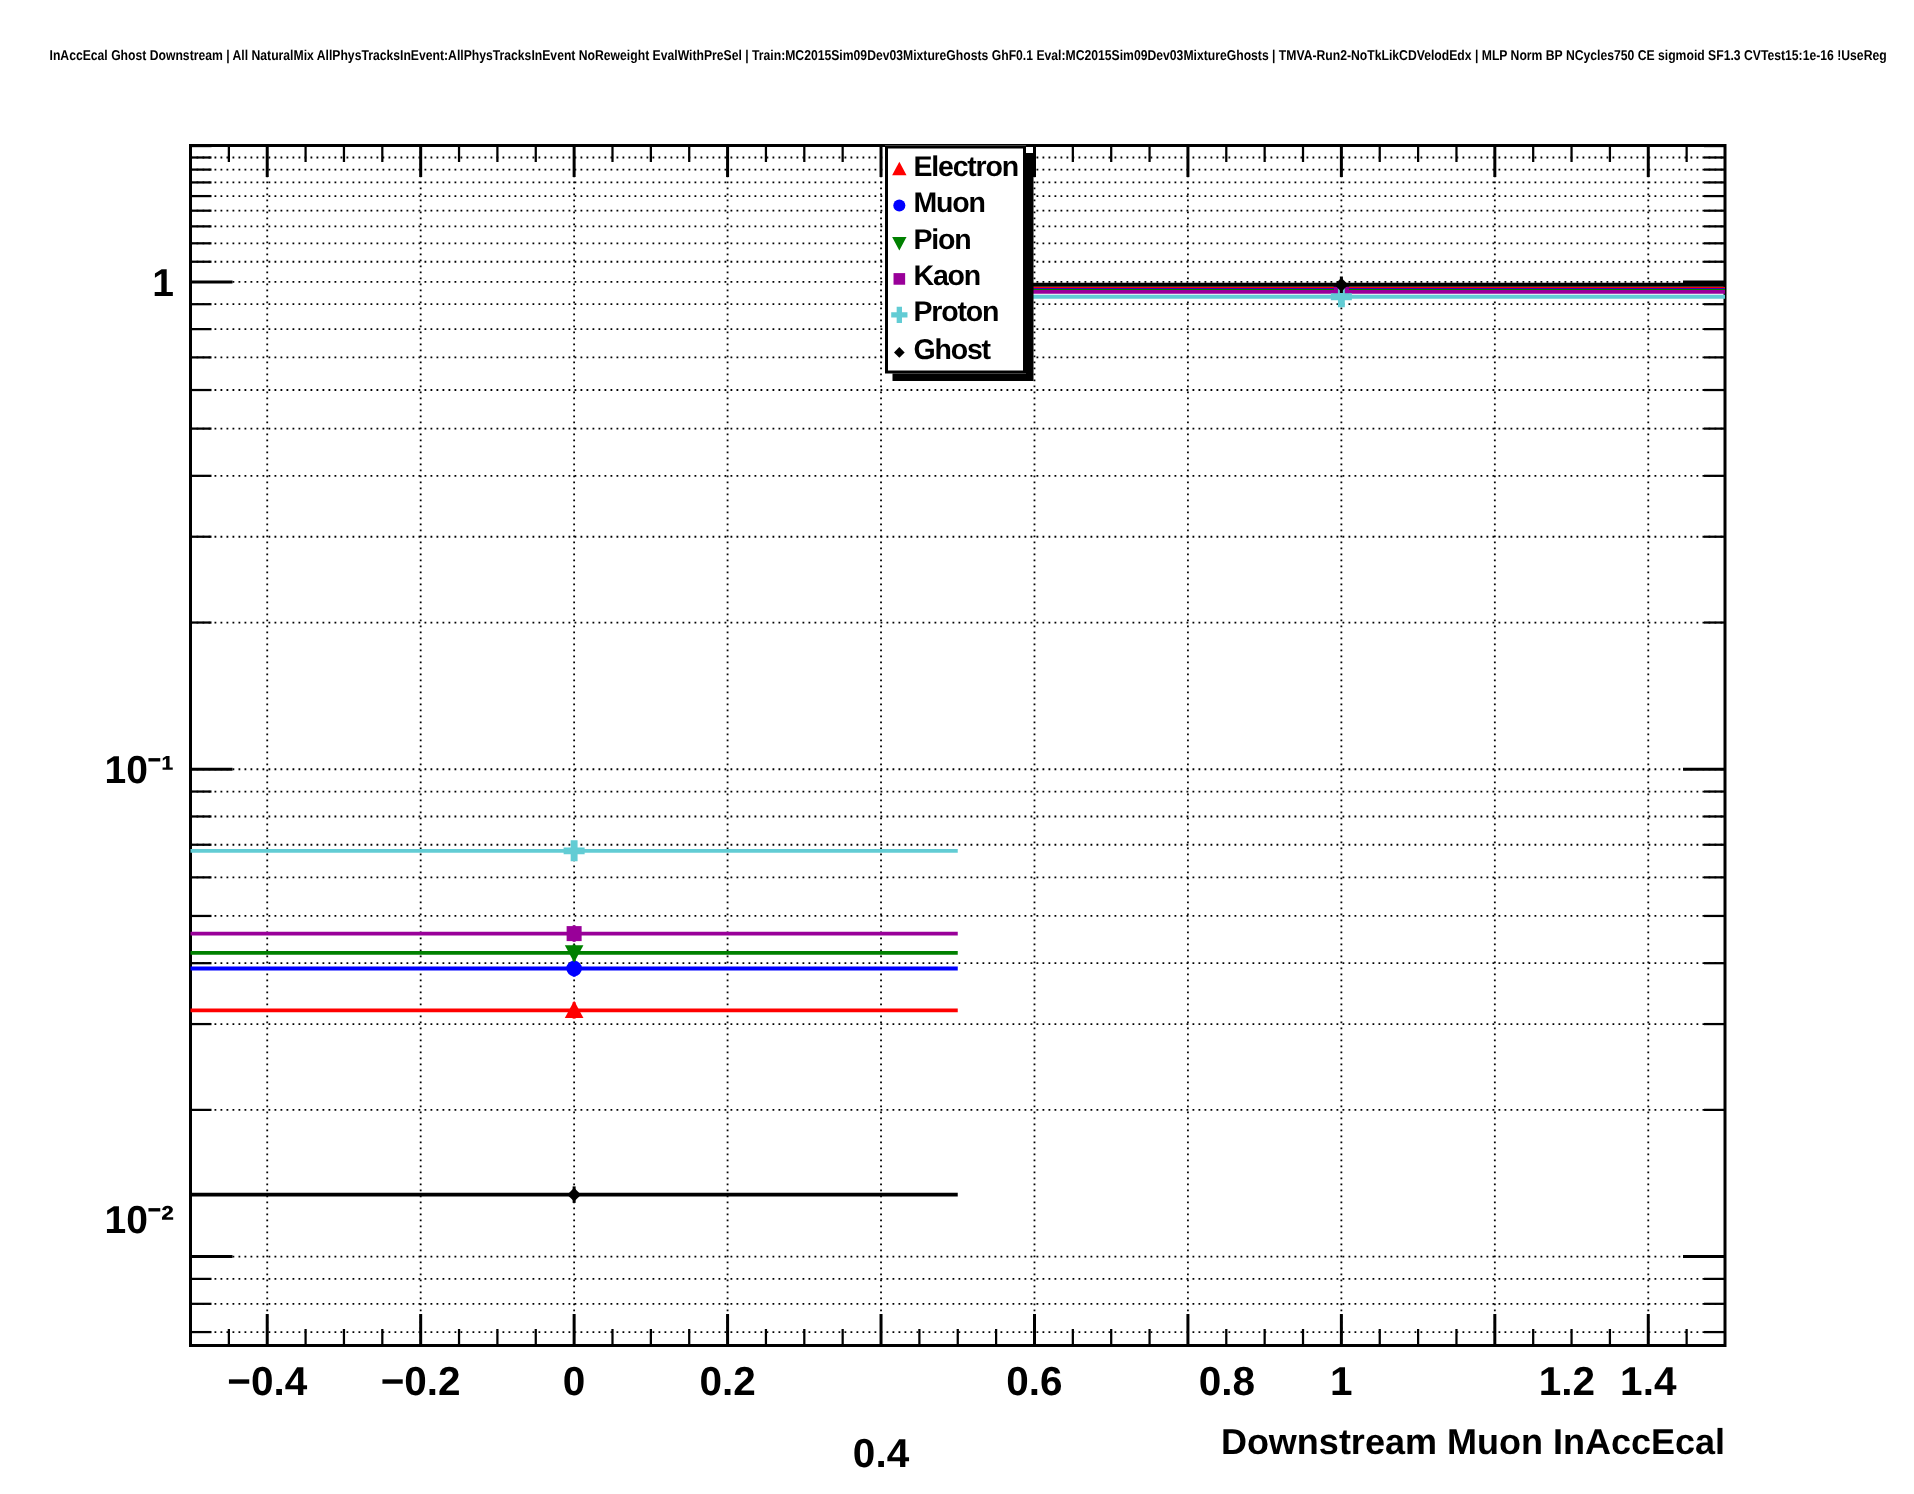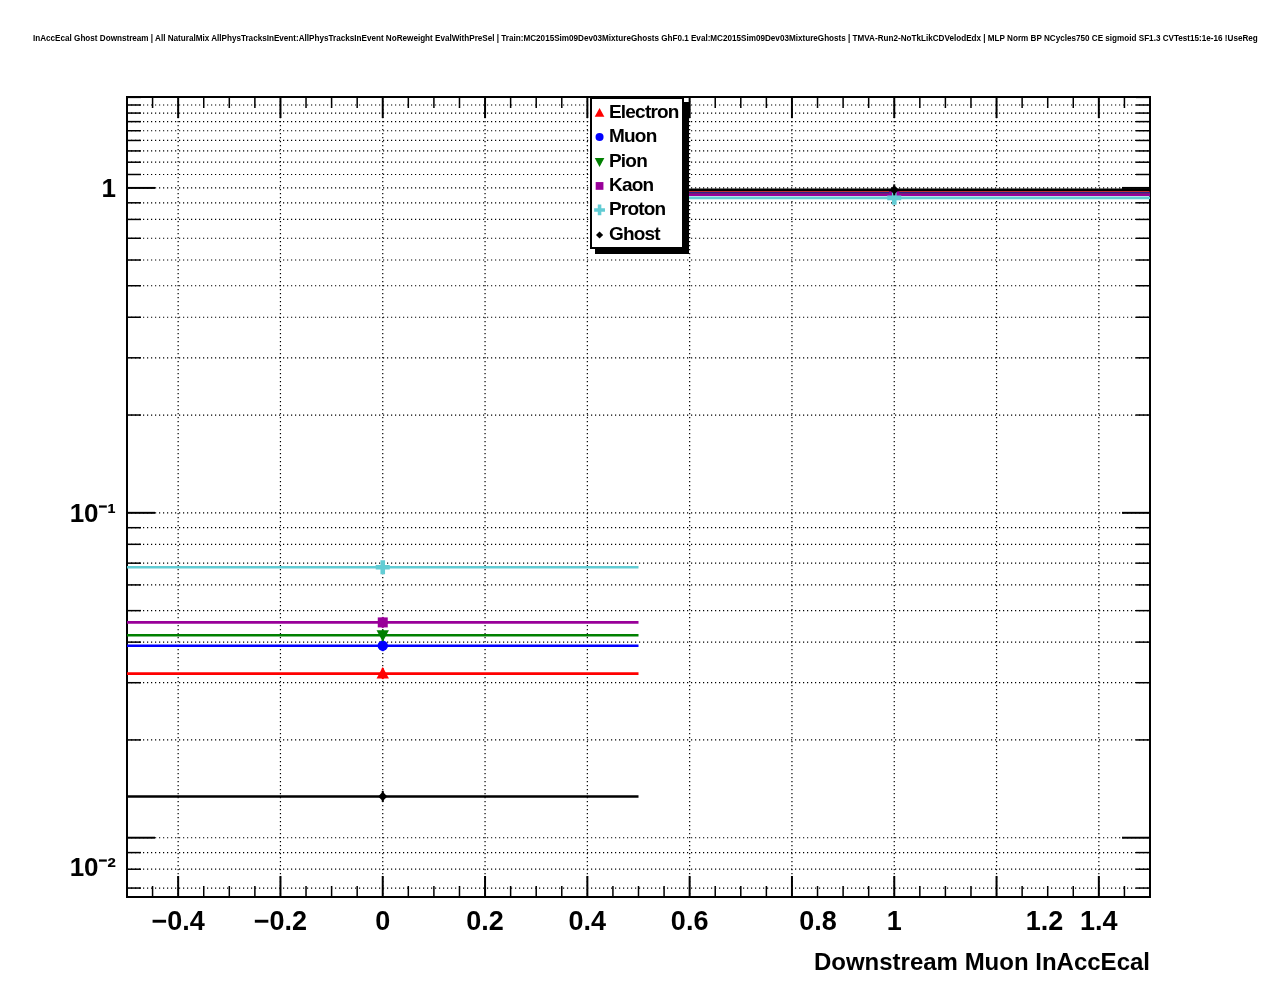--- a/index.html
+++ b/index.html
@@ -246,29 +246,29 @@
       <line x1="638.5" x2="1150" y1="189.84016816353926" y2="189.84016816353926" stroke="#000000" stroke-width="2.6"></line>
       <line x1="894.25" x2="894.25" y1="184.34016816353926" y2="195.34016816353926" stroke="#000000" stroke-width="2"></line>
       <path d="M 894.25 185.24016816353927 L 898.85 189.84016816353926 L 894.25 194.44016816353925 L 889.65 189.84016816353926 Z" fill="#000000"></path>
     </svg>
 
   <div id="tick-labels">
       <div class="xlab" style="left: 178.15px;">−0.4</div>
       <div class="xlab" style="left: 280.45px; text-align: center;">−0.2</div>
       <div class="xlab" style="left: 382.75px;">0</div>
       <div class="xlab" style="left: 485.05px;">0.2</div>
-      <div class="xlab" style="left: 587.35px;">0.4</div>
+      <div class="xlab" style="left: 587.35px; margin-top: 48px;">0.4</div>
       <div class="xlab" style="left: 689.65px;">0.6</div>
       <div class="xlab" style="left: 790px; margin-left: 28px;">0.8</div>
       <div class="xlab" style="left: 894.25px;">1</div>
       <div class="xlab" style="left: 996.55px; margin-left: 48px;">1.2</div>
       <div class="xlab" style="left: 1098.85px; text-align: right;">1.4</div>
       <div class="ylab" style="top: 171.937px;">1</div>
       <div class="ylab" style="top: 496.832px;">10⁻¹</div>
-      <div class="ylab" style="top: 851px;">10⁻²</div>
+      <div class="ylab" style="top: 797px;">10⁻²</div>
     </div>
 
   <div id="x-axis-title">Downstream Muon InAccEcal</div>
 
   <div id="legend">
     <div class="lg-row">
       <svg class="lg-mk" viewBox="0 0 18 18">
           <path d="M 8 4.67 L 13.084 14.1 L 2.9160000000000004 14.1 Z" fill="#ff0000"></path>
         </svg>
       <span class="lg-label">Electron</span>

